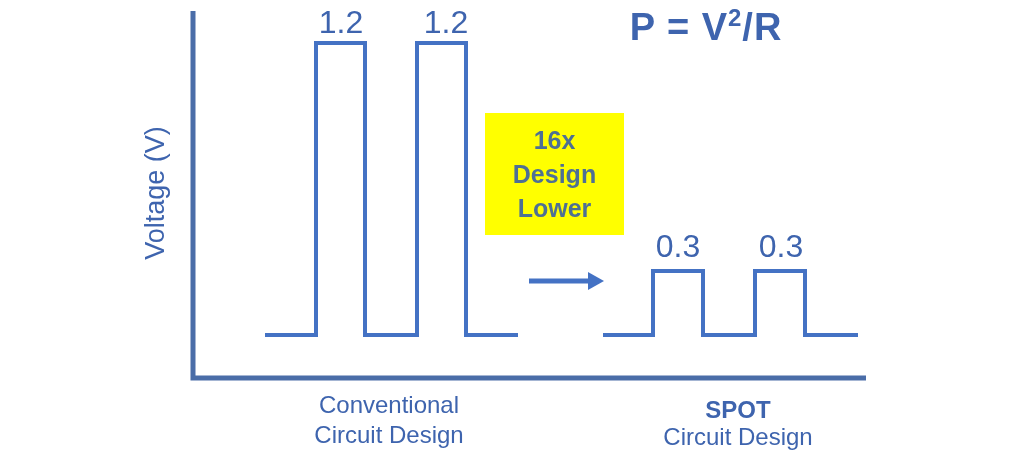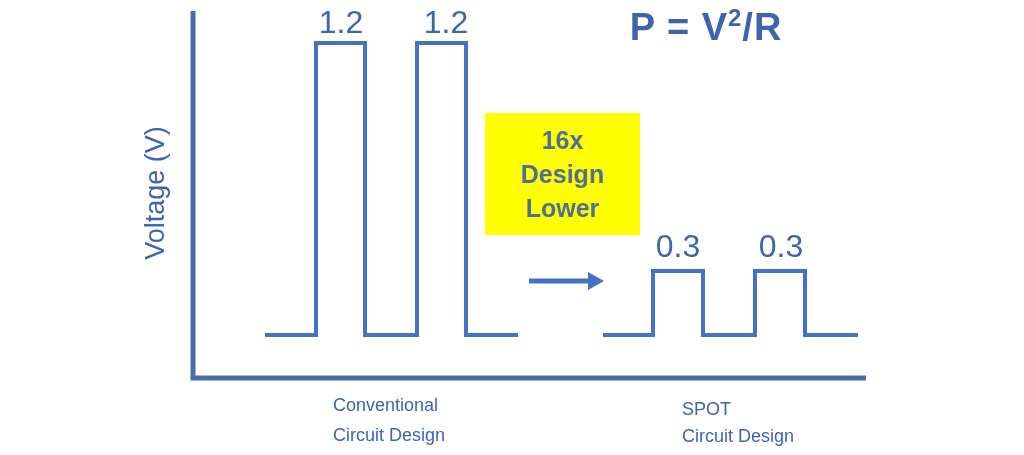--- a/index.html
+++ b/index.html
@@ -41,42 +41,42 @@
     letter-spacing: 1px;
     font-weight: bold;
   }
   .formula sup {
     font-size: 24px;
     vertical-align: super;
     line-height: 0;
   }
   .callout {
     left: 485px; top: 113px;
-    width: 155px; height: 122px;
+    width: 139px; height: 122px;
     background: #ffff00;
     color: #4e7094;
     font-size: 25px;
     font-weight: bold;
     line-height: 34px;
     display: flex;
     flex-direction: column;
     align-items: center;
     justify-content: center;
     text-align: center;
   }
   .group-title {
     transform: translateX(-50%);
-    text-align: left;
-    font-size: 18px;
+    text-align: center;
+    font-size: 24px;
     line-height: 30px;
     white-space: nowrap;
   }
   .conventional-title { left: 389px; top: 390px; }
   .spot-title { left: 738px; top: 396px; line-height: 27px; }
-  .bold { font-weight: normal; }
+  .bold { font-weight: bold; }
 </style>
 </head>
 <body>
 
 <div class="figure">
 
   <svg class="canvas-svg" viewBox="0 0 1024 455" xmlns="http://www.w3.org/2000/svg">
 
     <polyline points="193,11 193,378 866,378" fill="none" stroke="#4a6da8" stroke-width="5"></polyline>
 

